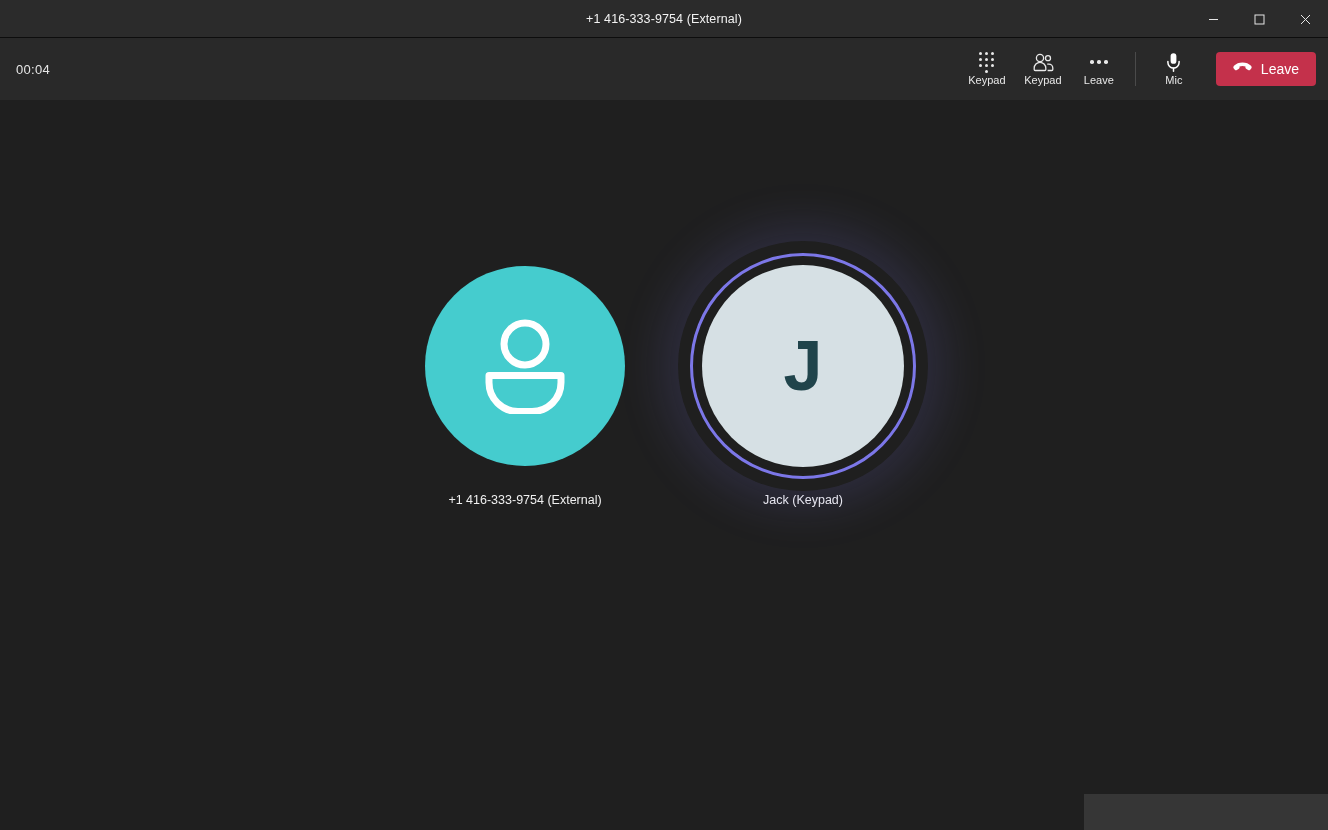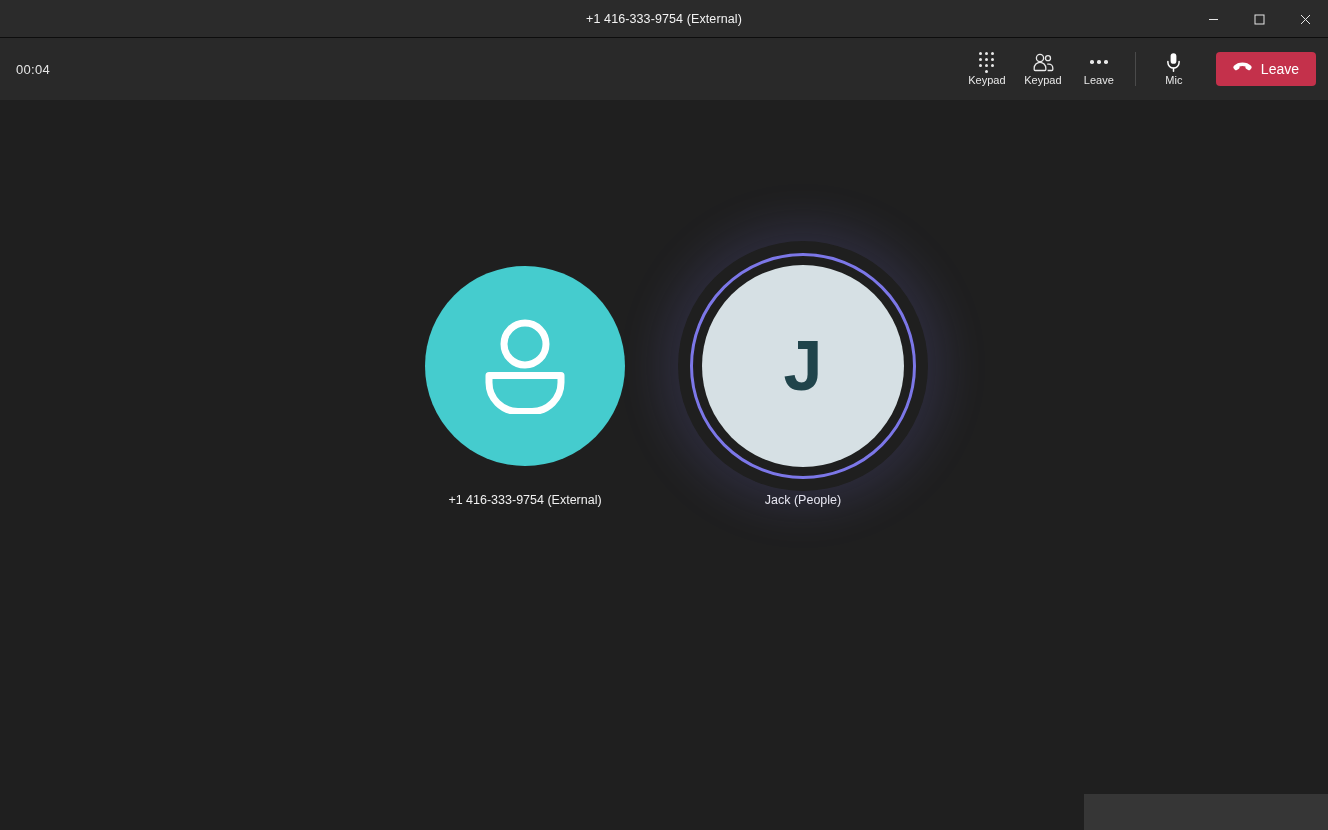--- a/index.html
+++ b/index.html
@@ -255,21 +255,21 @@
         </div>
         <div class="pname">+1 416-333-9754 (External)</div>
       </div>
 
       <div class="participant">
         <div class="avatar-wrap">
           <div class="speaking-glow"></div>
           <div class="speaking-ring"></div>
           <div class="avatar initials">J</div>
         </div>
-        <div class="pname">Jack (People)</div>
+        <div class="pname">Jack (Keypad)</div>
       </div>
 
     </div>
 
     <div class="selfview">
       
     </div>
 
   </div>
 </div>

